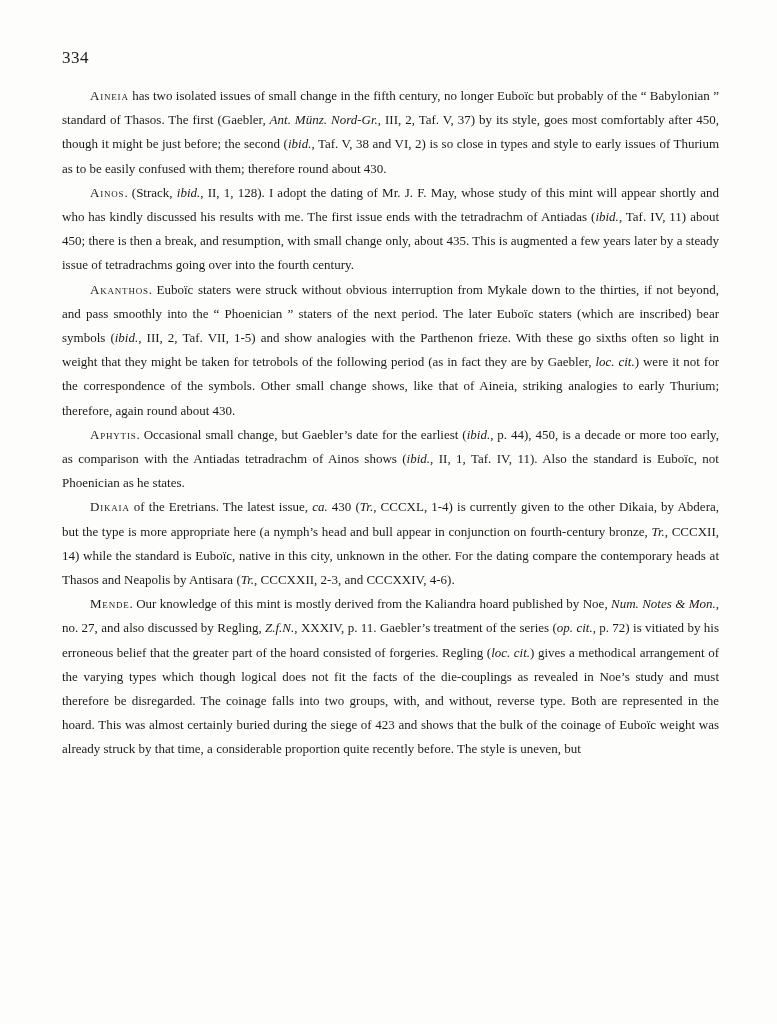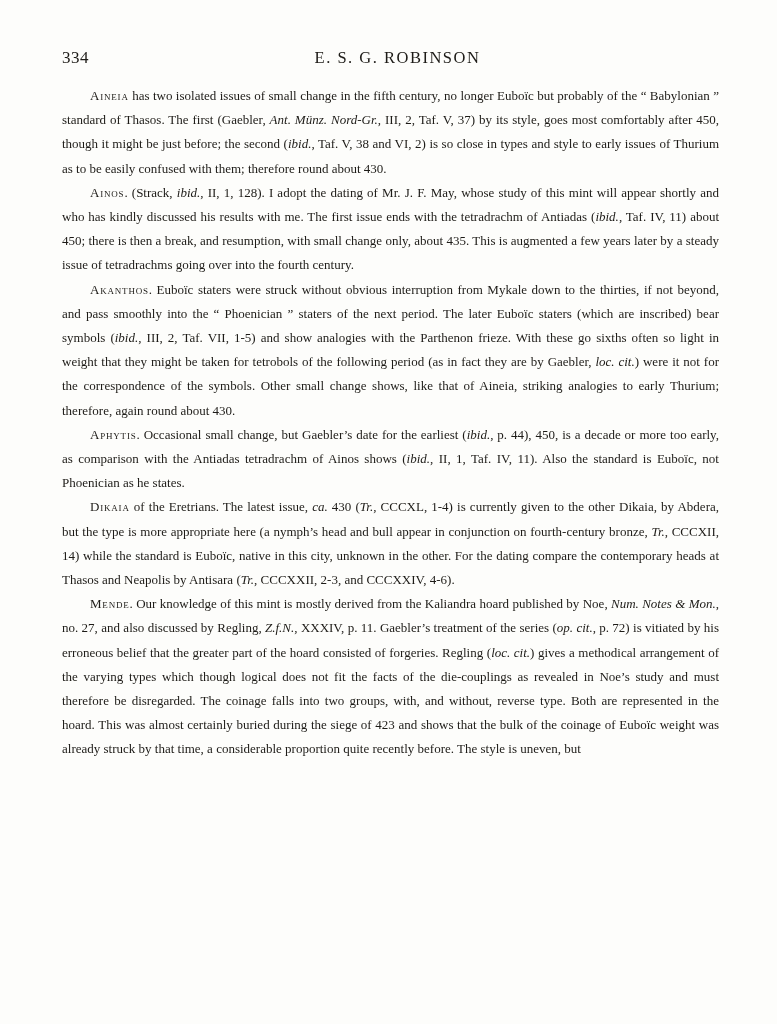--- a/index.html
+++ b/index.html
@@ -62,21 +62,20 @@
   .italic {
     font-style: italic;
   }
 </style>
 </head>
 <body>
 
 <div class="page">
   <div class="header-row">
     <span class="page-number">334</span>
-    <span class="running-title">E. S. G. ROBINSON</span>
   </div>
   <div class="body-text" id="paragraphs">
       <p class="para"><span class="smallcaps">Aineia</span><span> has two isolated issues of small change in the fifth century, no longer Euboïc but probably of the “ Babylonian ” standard of Thasos. The first (Gaebler, </span><span class="italic">Ant. Münz. Nord-Gr.</span><span>, III, 2, Taf. V, 37) by its style, goes most comfortably after 450, though it might be just before; the second (</span><span class="italic">ibid.</span><span>, Taf. V, 38 and VI, 2) is so close in types and style to early issues of Thurium as to be easily confused with them; therefore round about 430.</span></p>
       <p class="para"><span class="smallcaps">Ainos</span><span>. (Strack, </span><span class="italic">ibid.</span><span>, II, 1, 128). I adopt the dating of Mr. J. F. May, whose study of this mint will appear shortly and who has kindly discussed his results with me. The first issue ends with the tetradrachm of Antiadas (</span><span class="italic">ibid.</span><span>, Taf. IV, 11) about 450; there is then a break, and resumption, with small change only, about 435. This is augmented a few years later by a steady issue of tetradrachms going over into the fourth century.</span></p>
       <p class="para"><span class="smallcaps">Akanthos</span><span>. Euboïc staters were struck without obvious interruption from Mykale down to the thirties, if not beyond, and pass smoothly into the “ Phoenician ” staters of the next period. The later Euboïc staters (which are inscribed) bear symbols (</span><span class="italic">ibid.</span><span>, III, 2, Taf. VII, 1-5) and show analogies with the Parthenon frieze. With these go sixths often so light in weight that they might be taken for tetrobols of the following period (as in fact they are by Gaebler, </span><span class="italic">loc. cit.</span><span>) were it not for the correspondence of the symbols. Other small change shows, like that of Aineia, striking analogies to early Thurium; therefore, again round about 430.</span></p>
       <p class="para"><span class="smallcaps">Aphytis</span><span>. Occasional small change, but Gaebler’s date for the earliest (</span><span class="italic">ibid.</span><span>, p. 44), 450, is a decade or more too early, as comparison with the Antiadas tetradrachm of Ainos shows (</span><span class="italic">ibid.</span><span>, II, 1, Taf. IV, 11). Also the standard is Euboïc, not Phoenician as he states.</span></p>
       <p class="para"><span class="smallcaps">Dikaia</span><span> of the Eretrians. The latest issue, </span><span class="italic">ca.</span><span> 430 (</span><span class="italic">Tr.</span><span>, CCCXL, 1-4) is currently given to the other Dikaia, by Abdera, but the type is more appropriate here (a nymph’s head and bull appear in conjunction on fourth-century bronze, </span><span class="italic">Tr.</span><span>, CCCXII, 14) while the standard is Euboïc, native in this city, unknown in the other. For the dating compare the contemporary heads at Thasos and Neapolis by Antisara (</span><span class="italic">Tr.</span><span>, CCCXXII, 2-3, and CCCXXIV, 4-6).</span></p>
       <p class="para"><span class="smallcaps">Mende</span><span>. Our knowledge of this mint is mostly derived from the Kaliandra hoard published by Noe, </span><span class="italic">Num. Notes &amp; Mon.</span><span>, no. 27, and also discussed by Regling, </span><span class="italic">Z.f.N.</span><span>, XXXIV, p. 11. Gaebler’s treatment of the series (</span><span class="italic">op. cit.</span><span>, p. 72) is vitiated by his erroneous belief that the greater part of the hoard consisted of forgeries. Regling (</span><span class="italic">loc. cit.</span><span>) gives a methodical arrangement of the varying types which though logical does not fit the facts of the die-couplings as revealed in Noe’s study and must therefore be disregarded. The coinage falls into two groups, with, and without, reverse type. Both are represented in the hoard. This was almost certainly buried during the siege of 423 and shows that the bulk of the coinage of Euboïc weight was already struck by that time, a considerable proportion quite recently before. The style is uneven, but</span></p>
     </div>
 </div>

